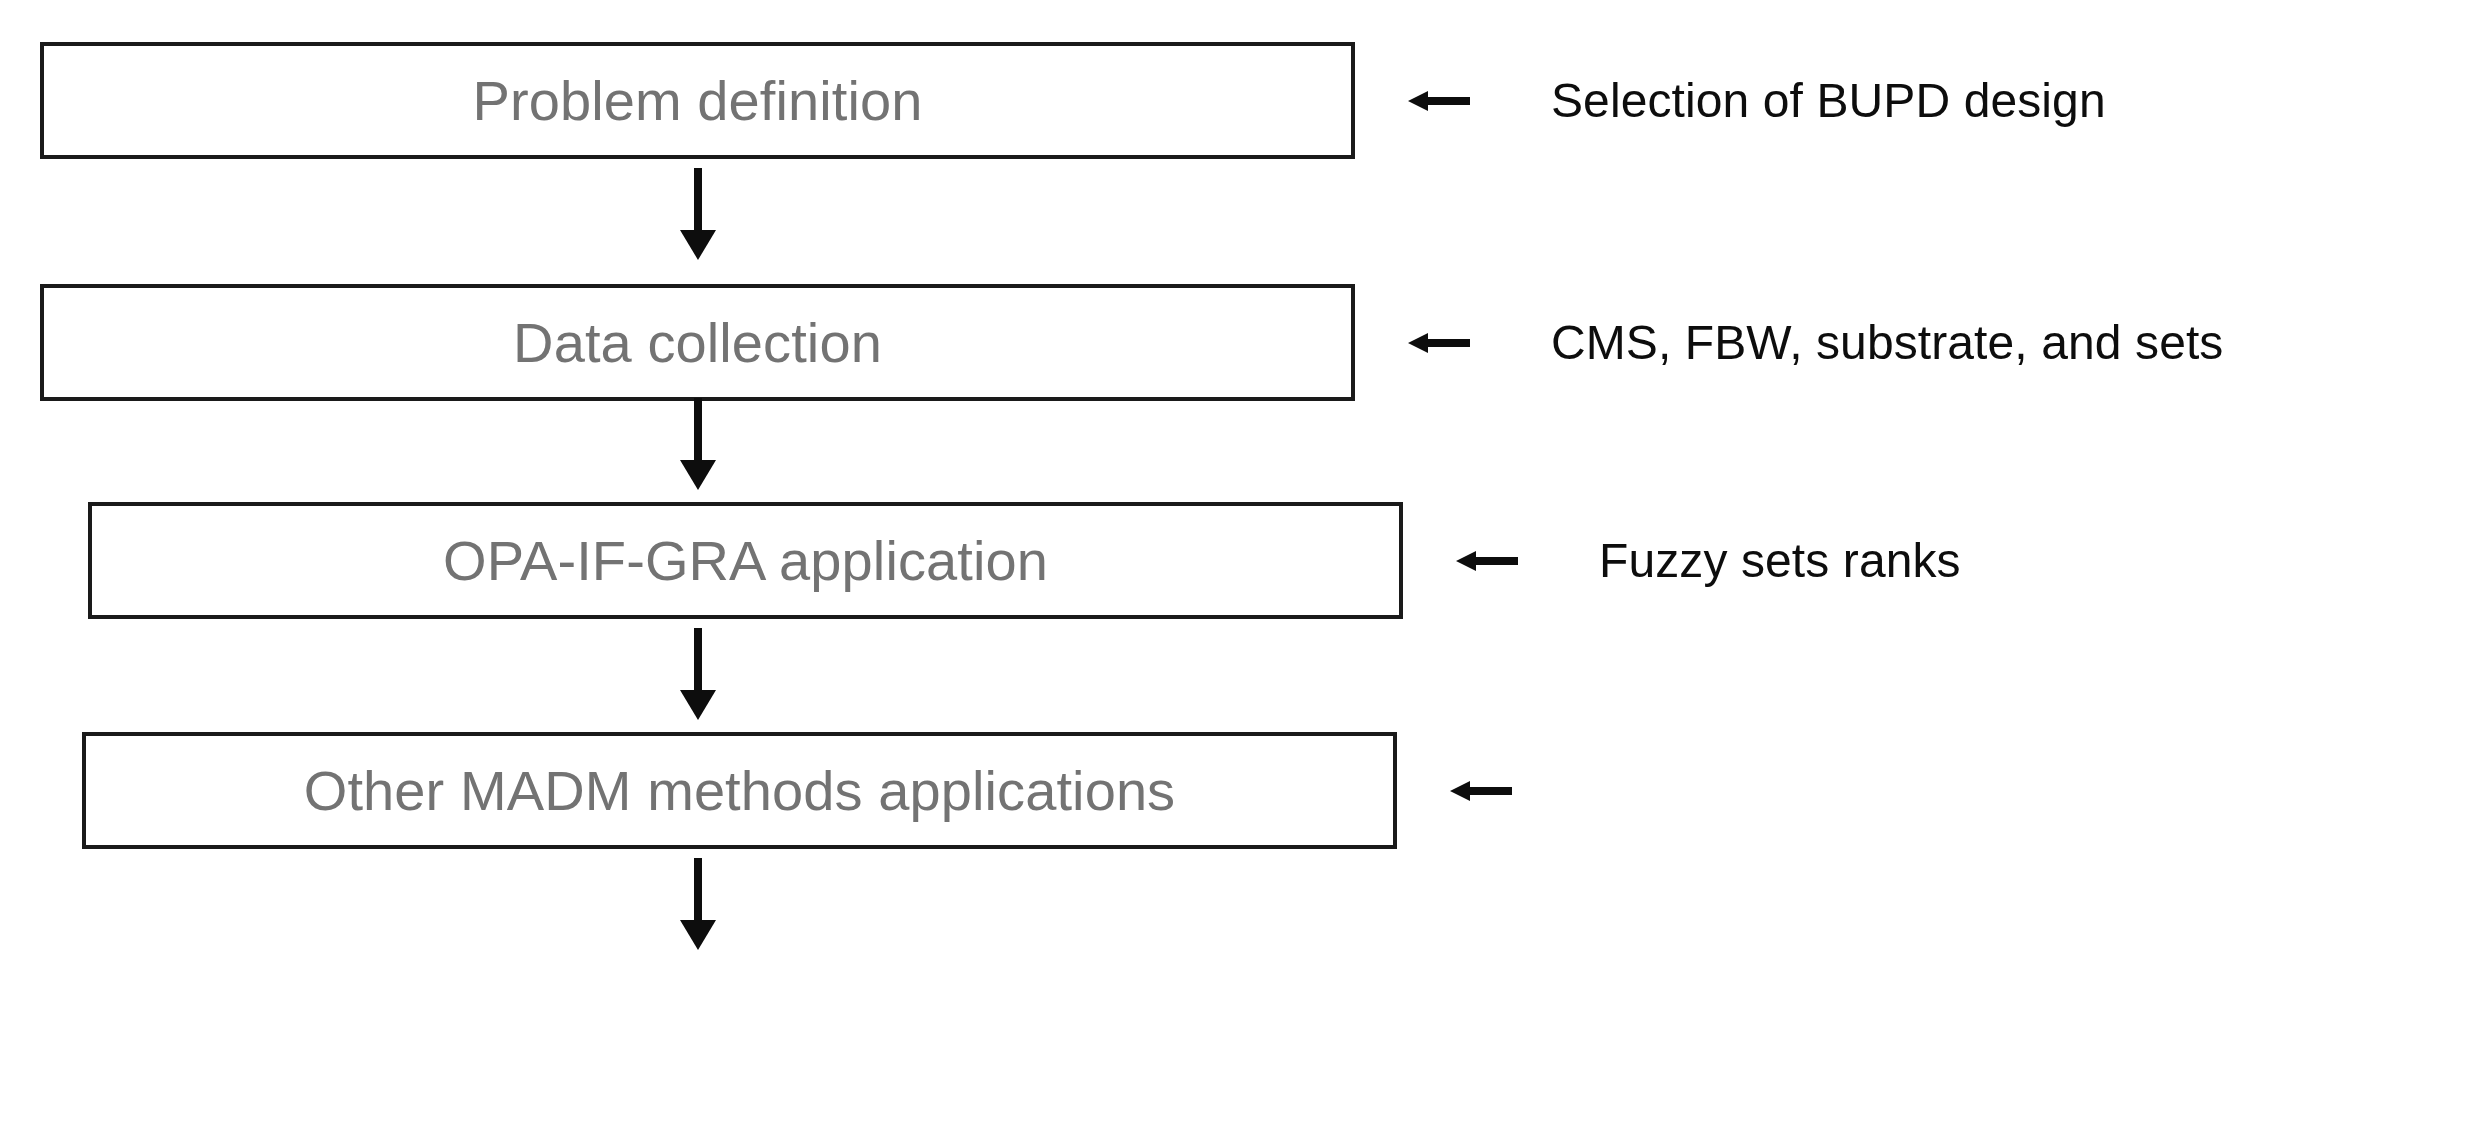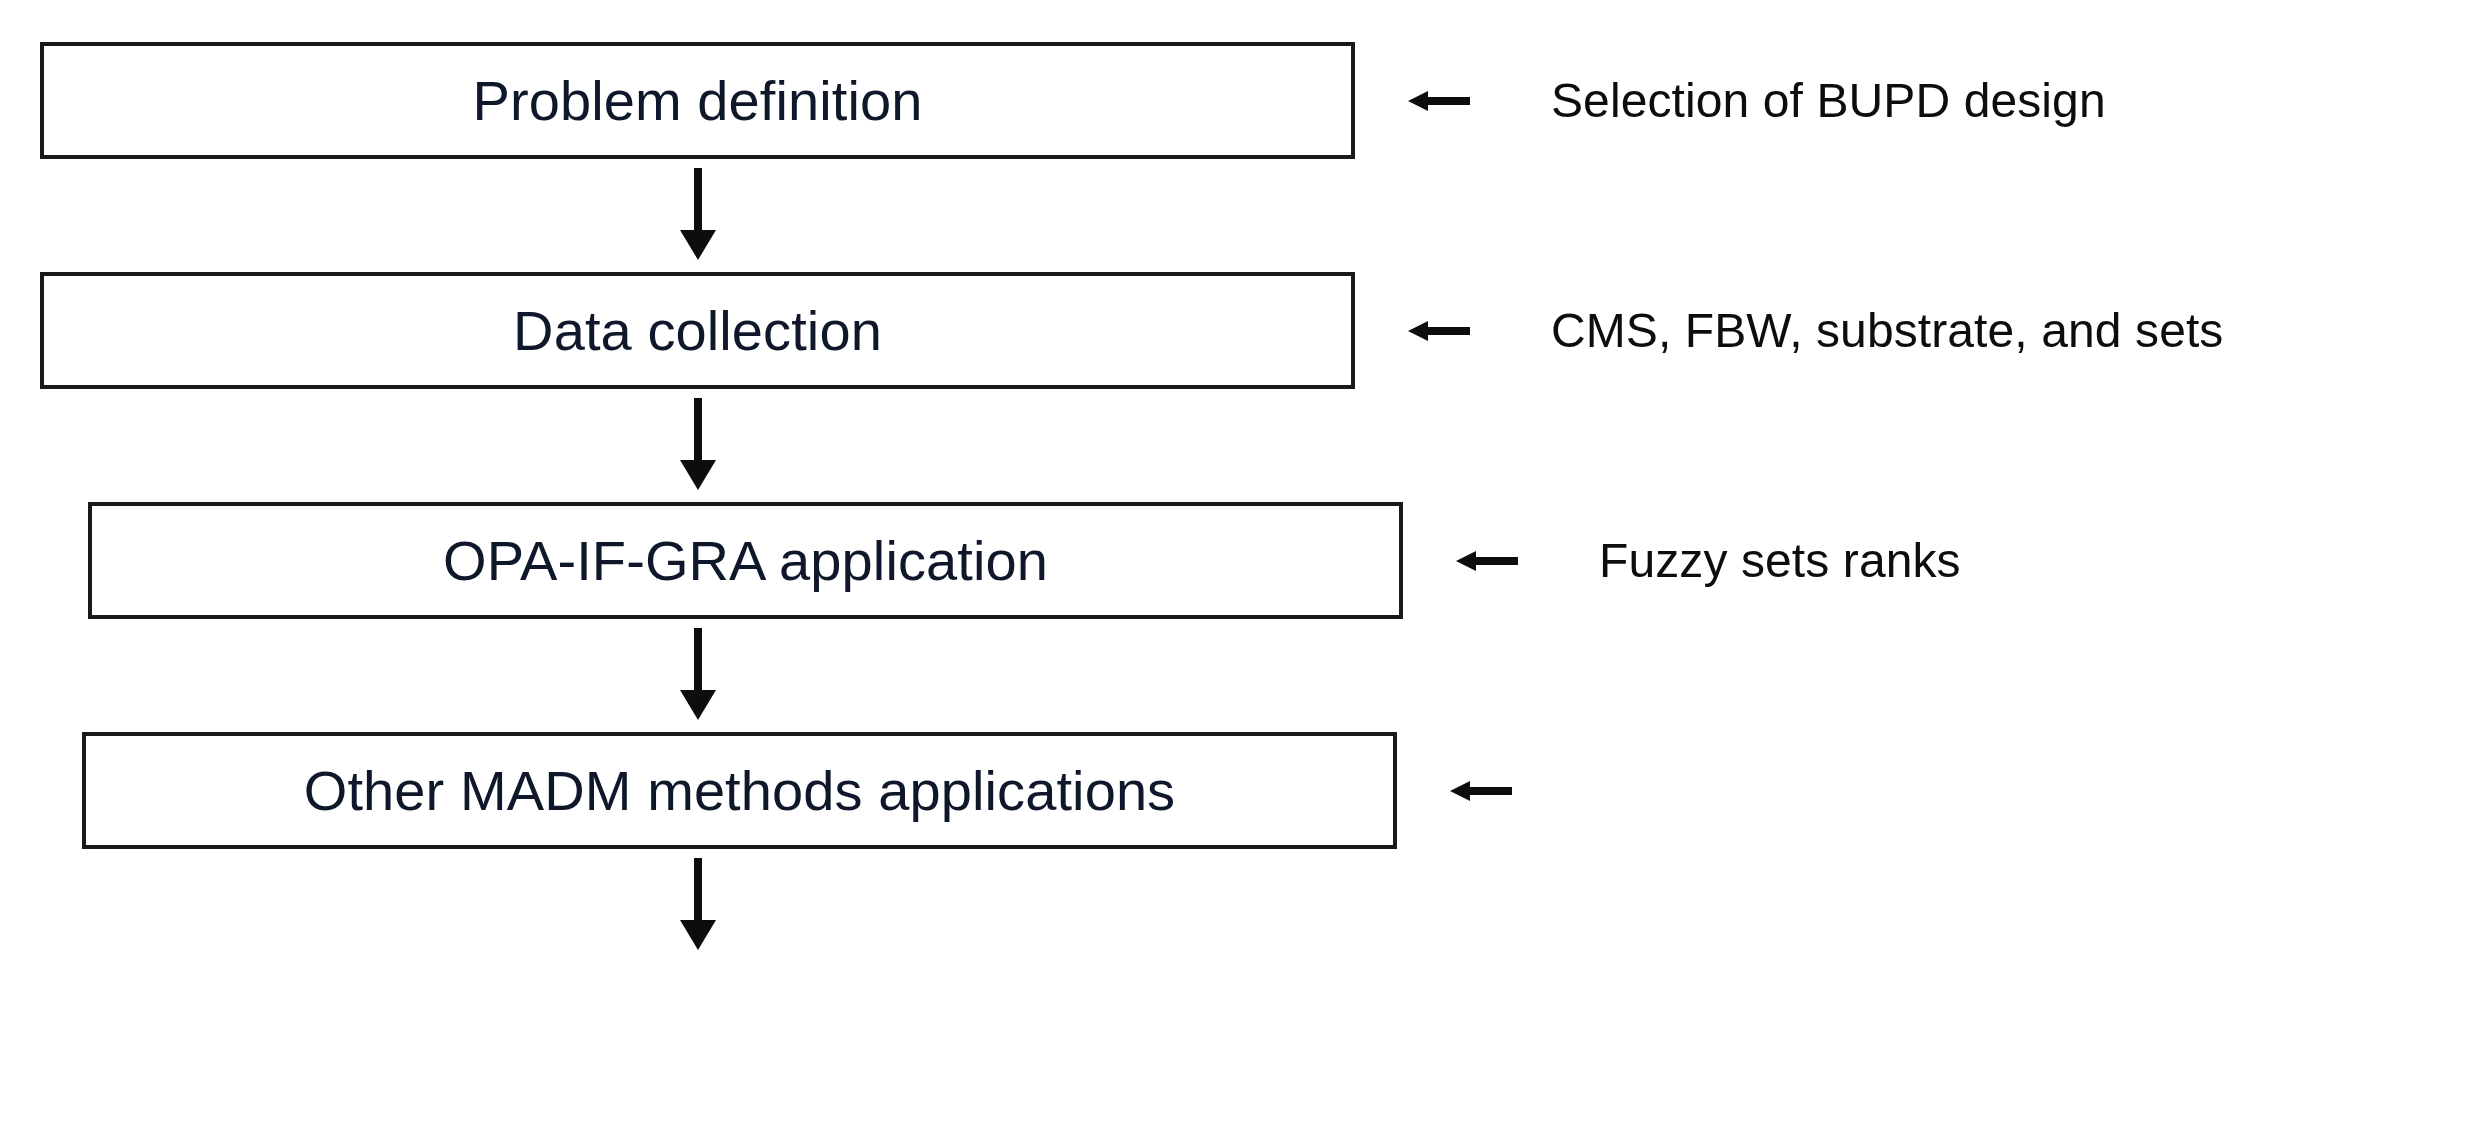--- a/index.html
+++ b/index.html
@@ -38,21 +38,21 @@
     background: #ffffff;
     display: flex;
     align-items: center;
     justify-content: center;
   }
   .step-label {
     font-size: 56px;
     font-weight: 400;
     line-height: 1;
     letter-spacing: 0.1px;
-    color: #0f172a;
+    color: #737373;
     white-space: nowrap;
   }
 
   
   .note-arrow {
     position: absolute;
     left: 1402px;
     top: 0;
     height: 117px;
     width: 80px;
@@ -106,21 +106,21 @@
     <div class="note-text">Selection of BUPD design</div>
   </div>
 
   <div class="connector" style="top:159px;">
     <svg width="44" height="96" viewBox="0 0 44 96" aria-hidden="true">
       <rect x="18" y="0" width="8" height="70" fill="#0d0d0d"></rect>
       <path d="M4 62 L40 62 L22 92 Z" fill="#0d0d0d"></path>
     </svg>
   </div>
 
-  <div class="flow-row" style="top:272px;">
+  <div class="flow-row" style="top:284px;">
     <div class="step-box">
       <span class="step-label">Data collection</span>
     </div>
     <div class="note-arrow">
       <svg width="70" height="26" viewBox="0 0 70 26" aria-hidden="true">
         <path d="M6 13 L26 3 L26 9 L68 9 L68 17 L26 17 L26 23 Z" fill="#0d0d0d"></path>
       </svg>
     </div>
     <div class="note-text">CMS, FBW, substrate, and sets</div>
   </div>

